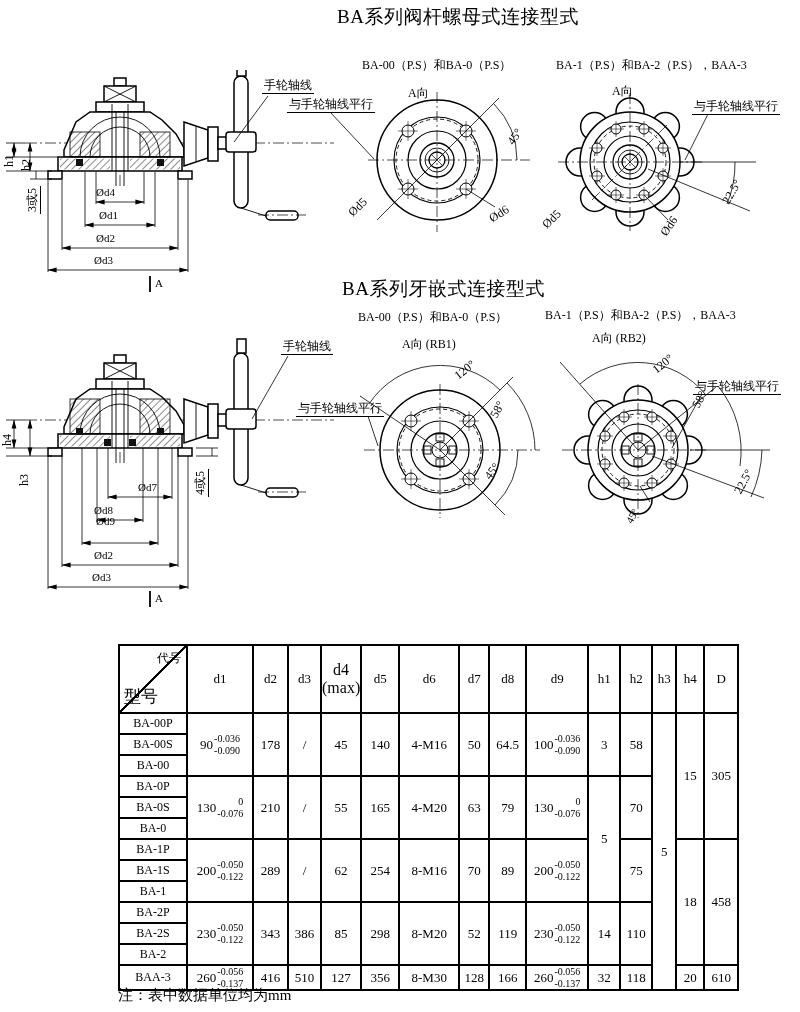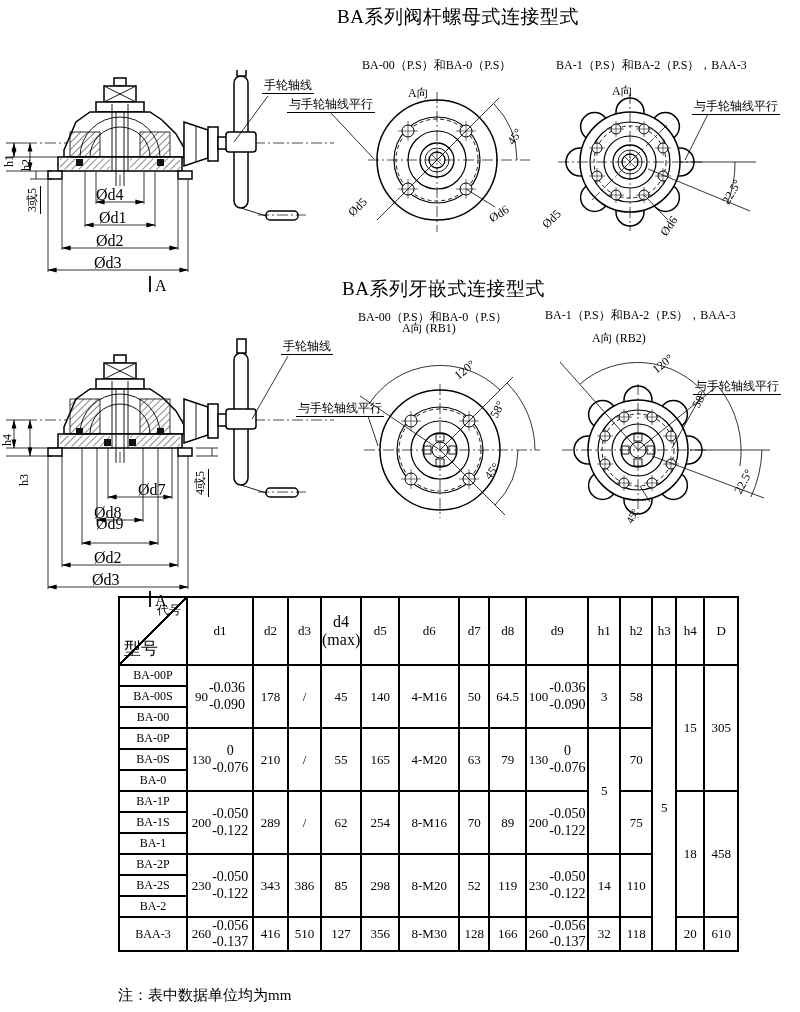--- a/index.html
+++ b/index.html
@@ -1,63 +1,63 @@
 <!DOCTYPE html>
 <html><head>
 <meta charset="utf-8">
 <style>
   html,body{margin:0;padding:0;background:#fff}
   body{width:800px;height:1012px;position:relative;overflow:hidden;
        font-family:"Liberation Serif","DejaVu Serif",serif;color:#000}
   .abs{position:absolute}
   .lbl{position:absolute;font-size:12px;line-height:1.05;white-space:nowrap;color:#000}
-  .dimlbl{font-size:16px}
+  .dimlbl{font-size:11px}
   .ul{border-bottom:1px solid #000;padding:0 2px 1px 2px}
   .rot{transform:rotate(-90deg);transform-origin:0 0}
   .h-title{position:absolute;font-size:19px;letter-spacing:0.5px;white-space:nowrap}
   .cap{position:absolute;font-size:12px;white-space:nowrap}
   
   .ol{fill:#fff;stroke:#000;stroke-width:1.5}
   .tn{fill:none;stroke:#000;stroke-width:0.9}
   .t2{fill:none;stroke:#000;stroke-width:1.2}
   .cl{fill:none;stroke:#000;stroke-width:0.7;stroke-dasharray:11 3 2 3}
   .dd{fill:none;stroke:#000;stroke-width:0.9;stroke-dasharray:4 3}
   .dm{fill:none;stroke:#000;stroke-width:0.8}
   .sk{fill:none;stroke:#000;stroke-width:1.8}
   
-  #spec-table{position:absolute;left:118px;top:596px;border-collapse:collapse;table-layout:fixed}
+  #spec-table{position:absolute;left:118px;top:644px;border-collapse:collapse;table-layout:fixed}
   #spec-table td,#spec-table th{border:2px solid #000;text-align:center;vertical-align:middle;
       padding:0;font-size:13px;font-weight:normal;overflow:hidden}
   #spec-table thead tr{height:68px}
   #spec-table tbody tr{height:21px}
   #spec-table td.model{font-size:12px}
   th.corner{position:relative;
      background:linear-gradient(to bottom right,transparent calc(50% - 1px),#000 calc(50% - 1px),#000 calc(50% + 1px),transparent calc(50% + 1px));}
   th.corner .ct{position:absolute;top:4px;right:5px;font-size:12px}
   th.corner .cb{position:absolute;bottom:4px;left:4px;font-size:17px}
   .hdr2{font-size:16px;line-height:1.15}
   .tbase{display:inline-block;vertical-align:middle}
   .tstack{display:inline-block;vertical-align:middle;margin-left:1px}
-  .tstack i{font-style:normal;display:block;font-size:14px;line-height:1.15;text-align:center}
+  .tstack i{font-style:normal;display:block;font-size:10px;line-height:1.15;text-align:right}
   #note{position:absolute;left:118px;top:986px;font-size:15px}
 </style>
 </head>
 <body>
 
 <div class="h-title" style="left:337px;top:4px">BA系列阀杆螺母式连接型式</div>
 <div class="h-title" style="left:342px;top:276px">BA系列牙嵌式连接型式</div>
 
 <div class="cap" style="left:362px;top:57px">BA-00（P.S）和BA-0（P.S）</div>
 <div class="cap" style="left:556px;top:57px">BA-1（P.S）和BA-2（P.S），BAA-3</div>
 <div class="cap" style="left:408px;top:85px">A向</div>
 <div class="cap" style="left:612px;top:83px">A向</div>
 
 <div class="cap" style="left:358px;top:309px">BA-00（P.S）和BA-0（P.S）</div>
 <div class="cap" style="left:545px;top:307px">BA-1（P.S）和BA-2（P.S），BAA-3</div>
-<div class="cap" style="left:402px;top:320px">A向 (RB1)</div>
+<div class="cap" style="left:402px;top:336px">A向 (RB1)</div>
 <div class="cap" style="left:592px;top:330px">A向 (RB2)</div>
 
 <svg class="abs" style="left:0;top:70px" width="800" height="240" viewBox="0 70 800 240" xmlns="http://www.w3.org/2000/svg">
   <defs>
     <marker id="ar" markerUnits="userSpaceOnUse" markerWidth="10" markerHeight="8" refX="8.6" refY="3" orient="auto-start-reverse" viewBox="0 0 10 6">
       <path d="M0,0.6 L9,3 L0,5.4 Z" fill="#000"></path>
     </marker>
     <pattern id="ht" patternUnits="userSpaceOnUse" width="5" height="5" patternTransform="rotate(45)">
       <line x1="0" y1="0" x2="0" y2="5" stroke="#000" stroke-width="0.9"></line>
     </pattern>

